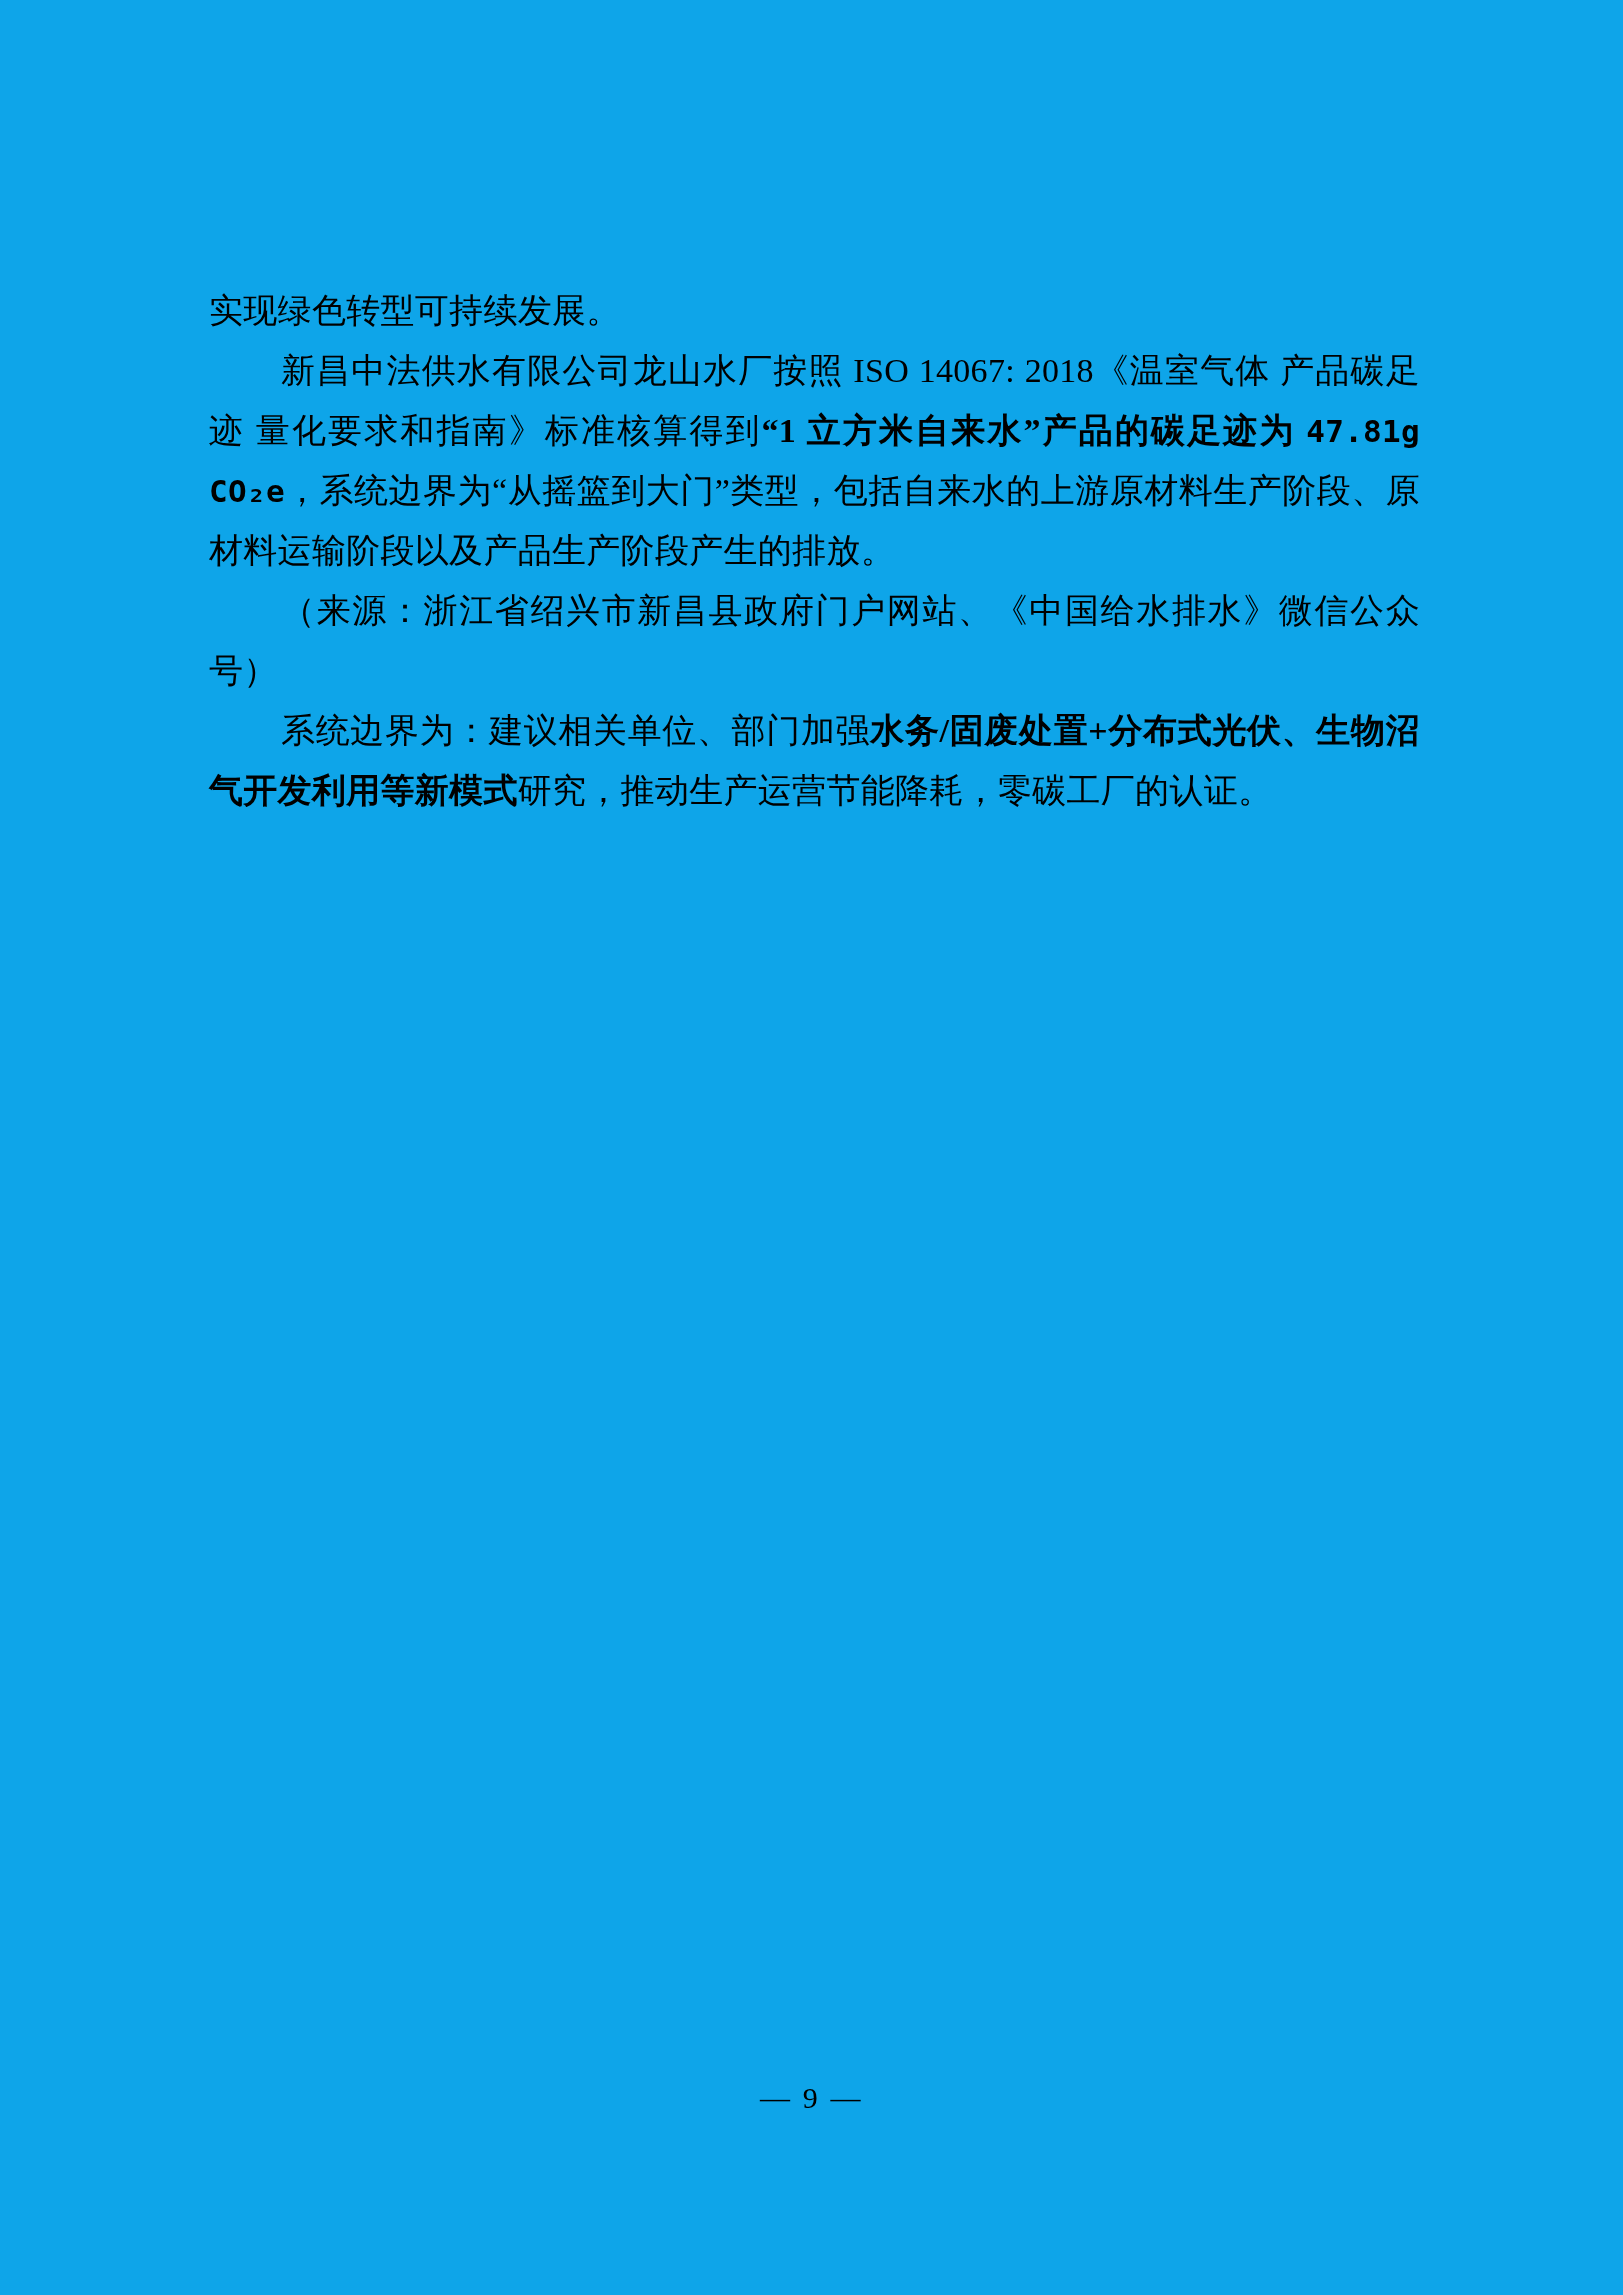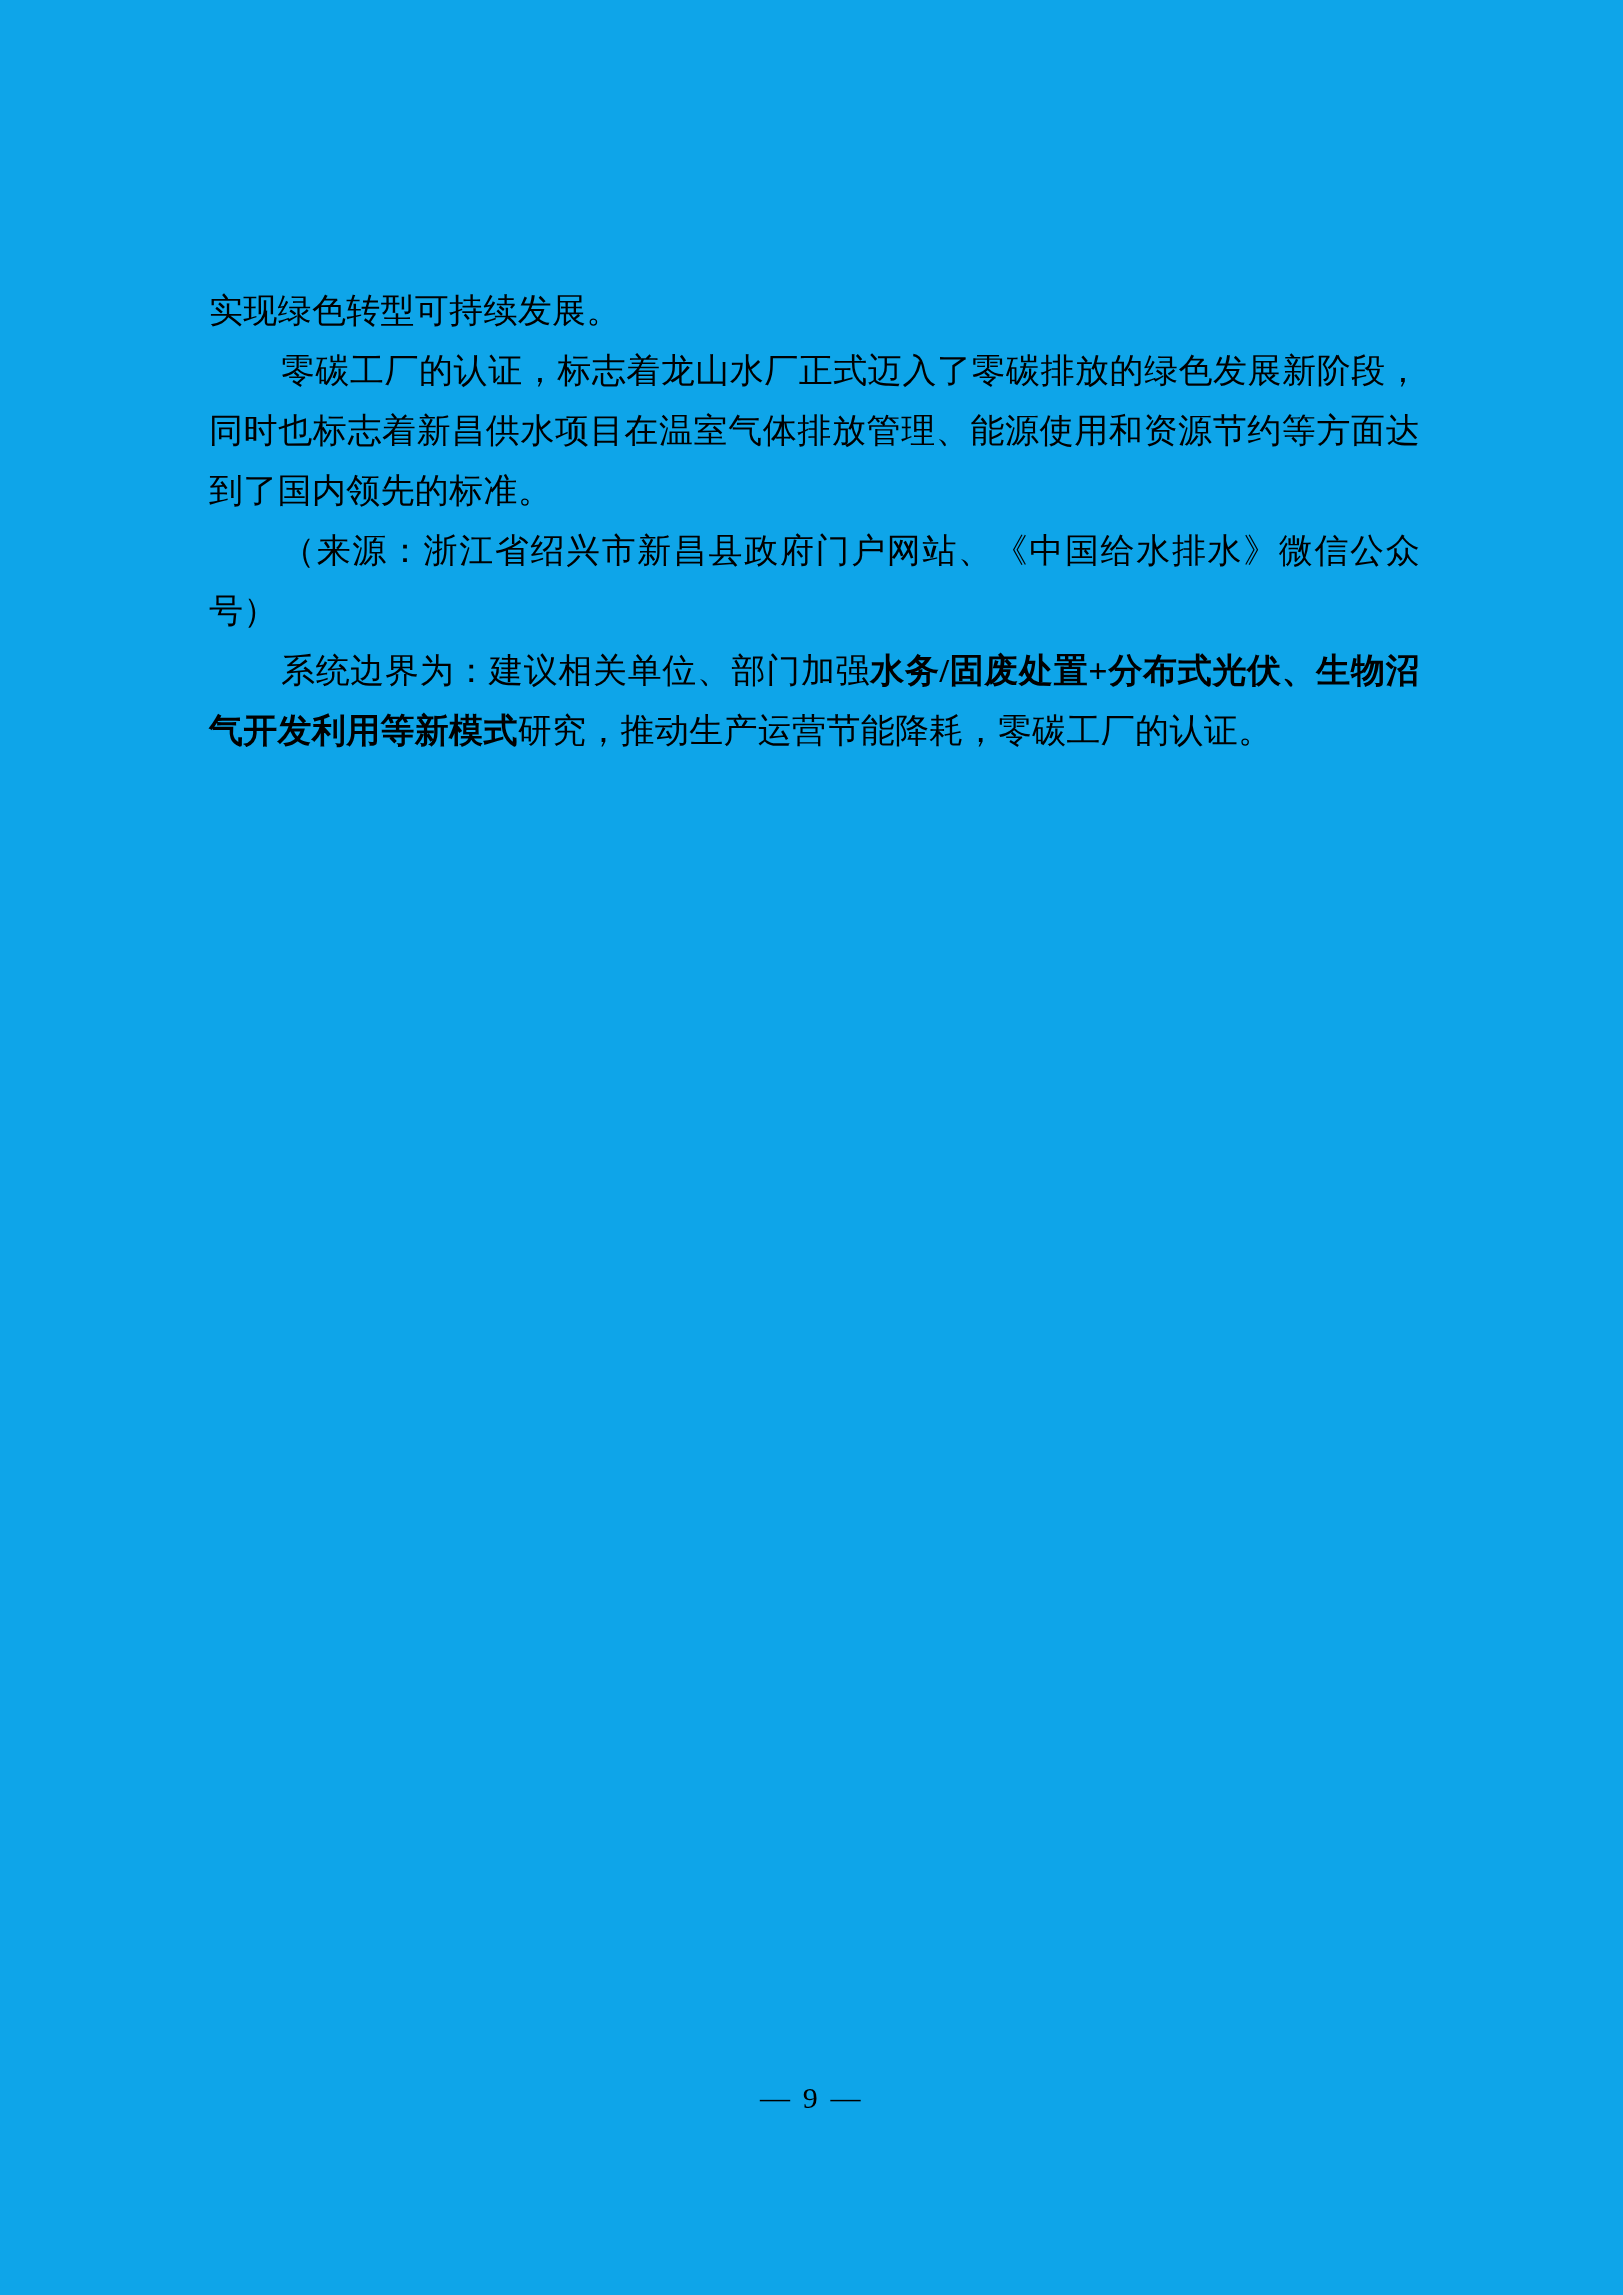--- a/index.html
+++ b/index.html
@@ -59,22 +59,22 @@
   }
 </style>
 </head>
 <body>
 
 <div class="page">
   <div class="content">
 
     <p class="para">实现绿色转型可持续发展。</p>
 
+    <p class="para indent"><span>新昌中法供水有限公司龙山水厂按照 </span><span class="latin">ISO 14067: 2018</span><span>《温室气体 产品碳足迹 量化要求和指南》标准核算得到</span><span class="bold">“1 立方米自来水”产品的碳足迹为 </span><span class="mono-bold">47.81g CO₂e</span><span>，系统边界为“从摇篮到大门”类型，包括自来水的上游原材料生产阶段、原材料运输阶段以及产品生产阶段产生的排放。</span></p>
 
-    <p class="para indent">零碳工厂的认证，标志着龙山水厂正式迈入了零碳排放的绿色发展新阶段，同时也标志着新昌供水项目在温室气体排放管理、能源使用和资源节约等方面达到了国内领先的标准。</p>
 
     <p class="para indent">（来源：浙江省绍兴市新昌县政府门户网站、《中国给水排水》微信公众号）</p>
 
     <p class="para indent"><span>系统边界为：建议相关单位、部门加强</span><span class="bold">水务/固废处置+分布式光伏、生物沼气开发利用等新模式</span><span>研究，推动生产运营节能降耗，零碳工厂的认证。</span></p>
 
   </div>
 
   <div class="footer">— 9 —</div>
 </div>
 

